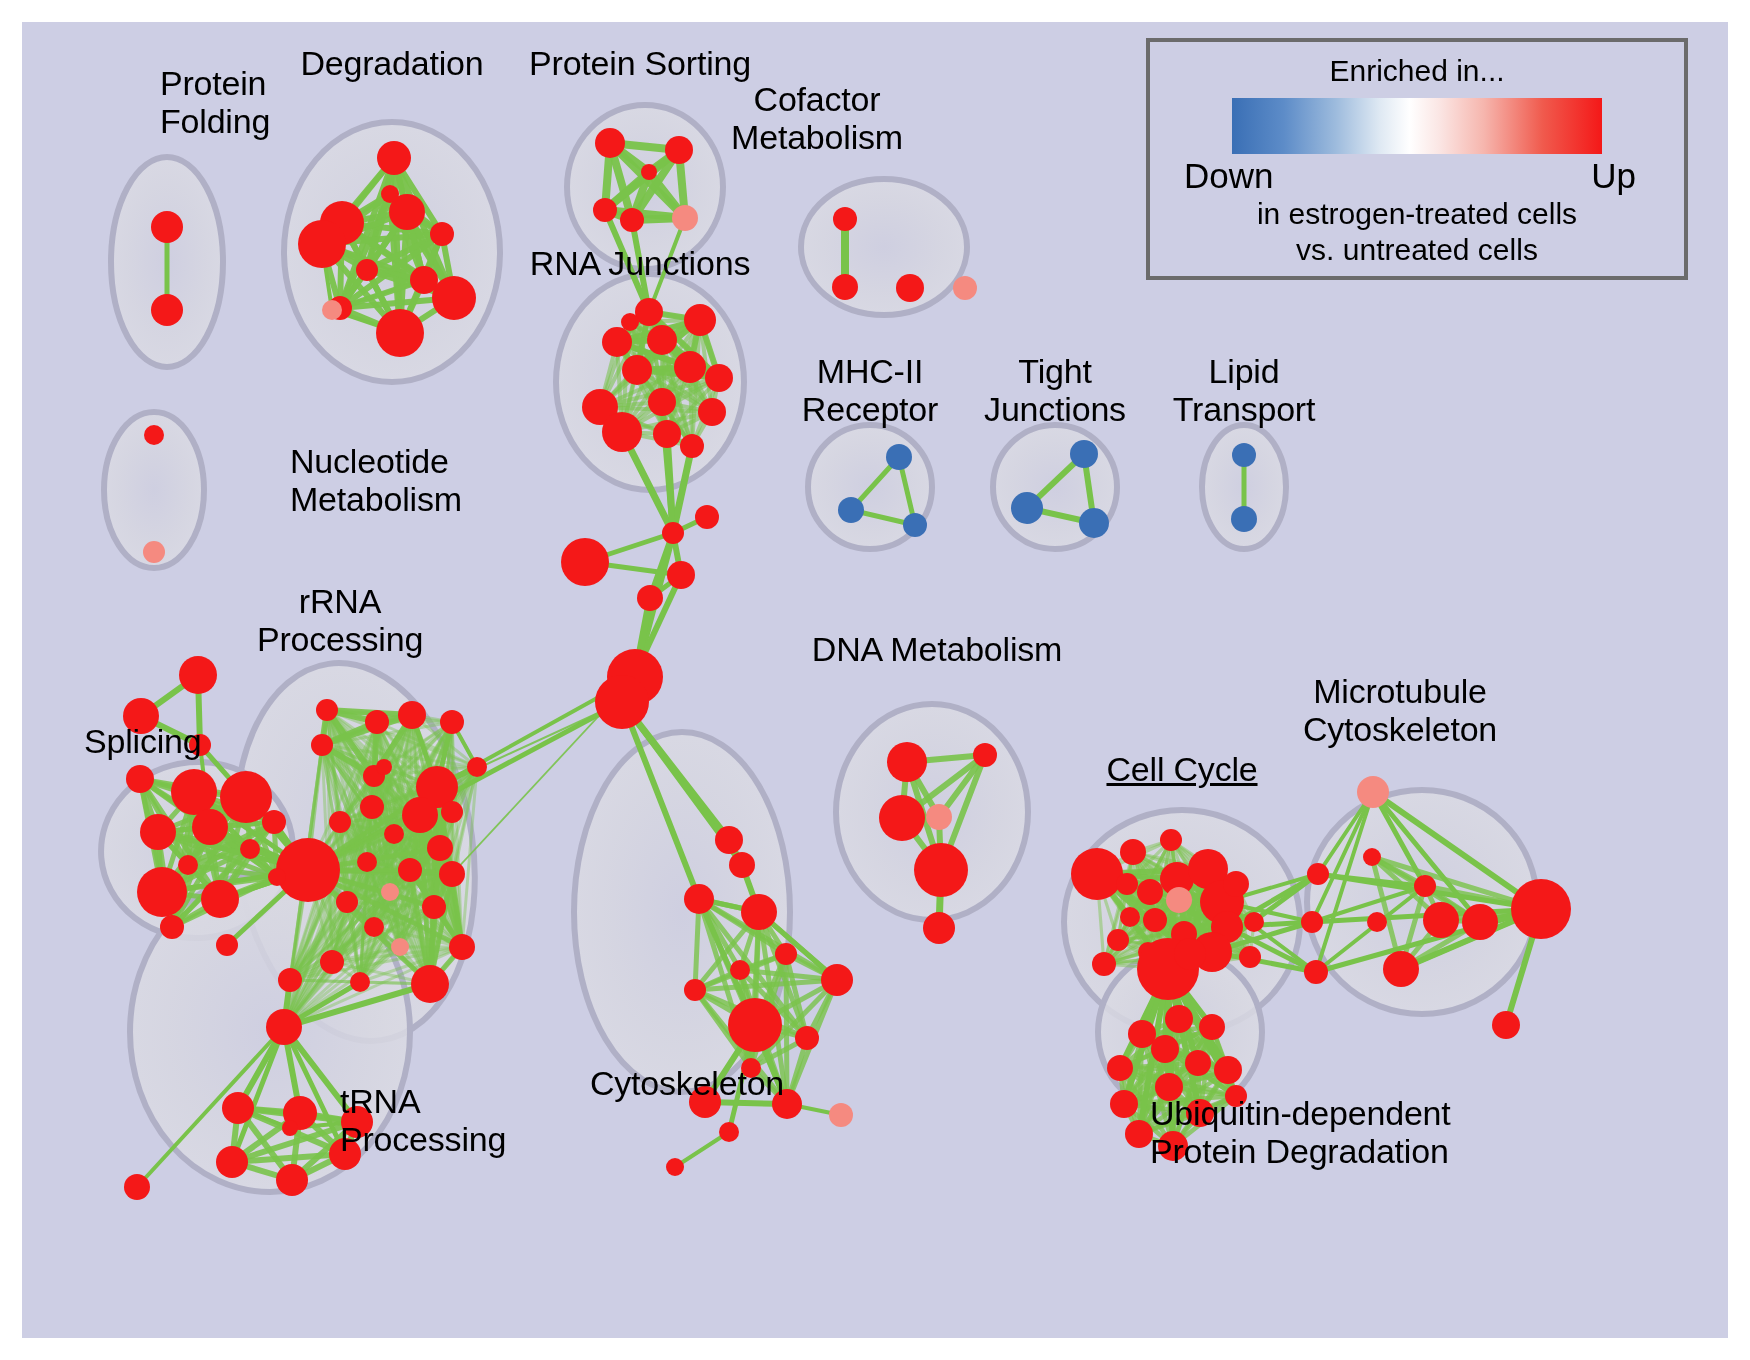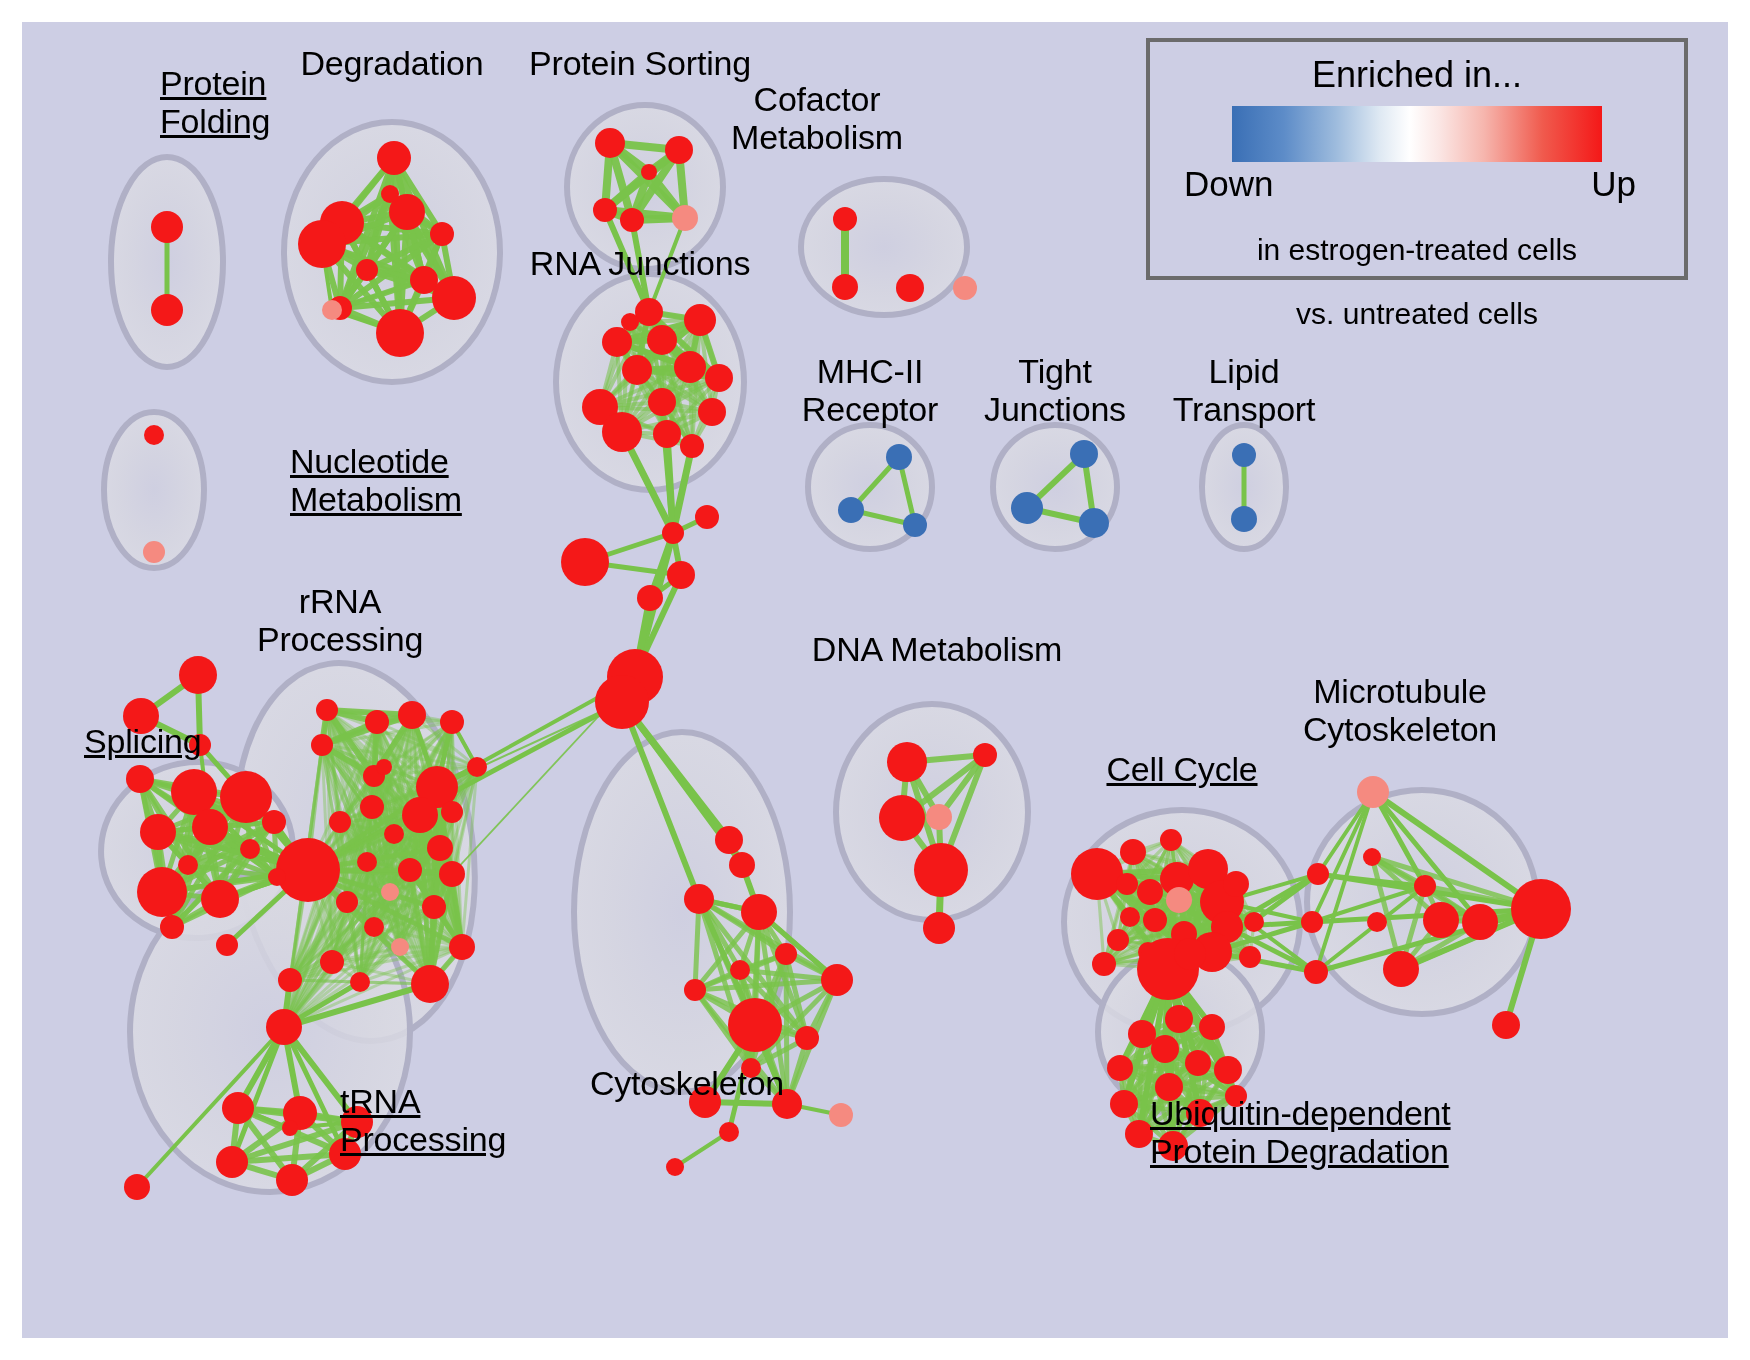--- a/index.html
+++ b/index.html
@@ -21,52 +21,52 @@
   .cluster-label {
     position:absolute;
     color:#000;
     font-size:34px;
     line-height:1.12;
     font-family:"Liberation Sans", sans-serif;
     white-space:pre;
     letter-spacing:-0.2px;
   }
   .lbl-c { text-align:center; transform:translateX(-50%); }
-  .lbl-l { text-align:left;text-decoration:underline; }
+  .lbl-l { text-align:left; }
 
   
   #legend {
     position:absolute;
     left:1124px; top:16px;
     width:542px; height:242px;
     background:#cdcee4;
     border:4px solid #6b6b6b;
     box-sizing:border-box;
   }
   #legend-title {
     text-align:center;
-    font-size:36px;
+    font-size:30px;
     color:#000;
     margin-top:12px;
   }
   #legend-bar {
     margin:10px auto 0 auto;
     width:370px; height:56px;
     background:linear-gradient(to right,#3a6fb5 0%,#5d8cc8 14%,#9dbbdd 28%,#dfe9f3 40%,#ffffff 48%,#fbe6e4 56%,#f6b6ae 68%,#f05a4d 84%,#f41818 100%);
   }
   #legend-ends {
     position:relative;
     width:470px; margin:2px auto 0 auto;
     height:40px;
     font-size:35px;
   }
   #legend-down { position:absolute; left:2px; top:0; }
   #legend-up   { position:absolute; right:16px; top:0; }
   .legend-sub {
-    text-align:center; font-size:30px; color:#000; line-height:1.2;margin-top:28px;
+    text-align:center; font-size:30px; color:#000; line-height:1.2;
   }
 </style>
 </head>
 <body>
 
 <div id="stage">
   <div id="canvas">
 
     <svg id="net" viewBox="0 0 1706 1316">
       <defs>

